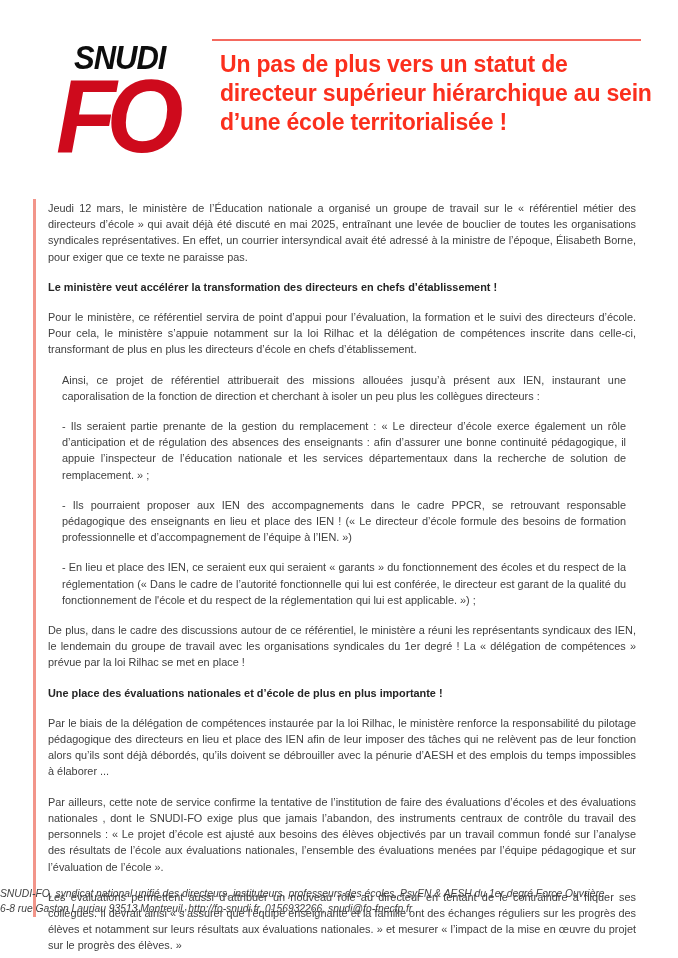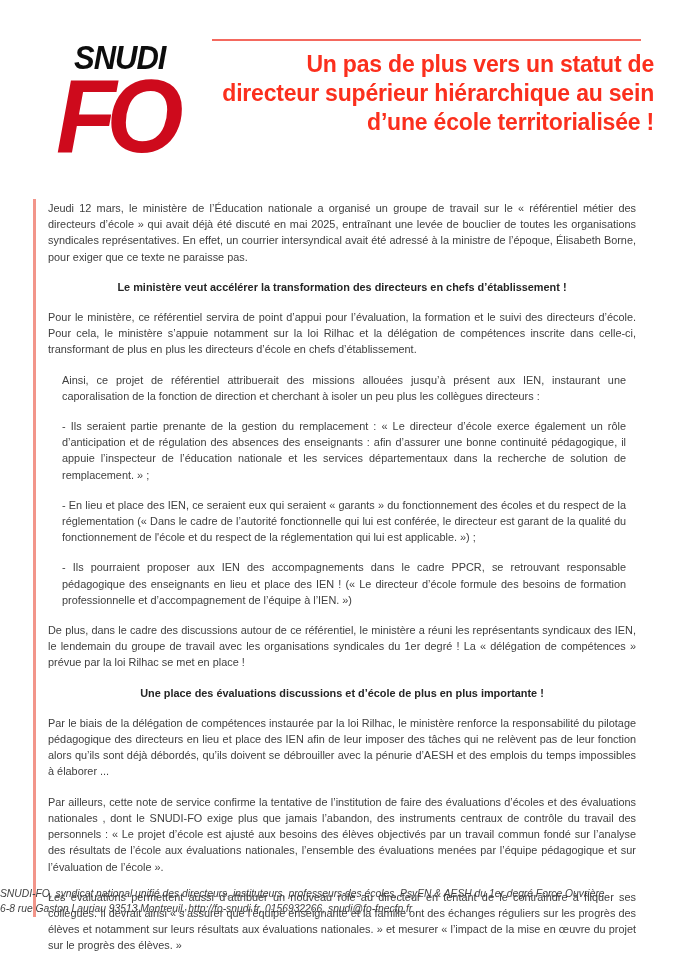--- a/index.html
+++ b/index.html
@@ -8,31 +8,31 @@
 
   .top-line{position:absolute;left:212px;top:39px;width:429px;height:2px;background:#f4695e;}
 
   .logo{position:absolute;left:56px;top:40px;width:150px;}
   .logo-snudi{font-style:italic;font-weight:700;font-size:31px;color:#0d0d0d;
               letter-spacing:-1px;margin-left:18px;transform:scaleY(1.05);transform-origin:left top;}
   .logo-fo{font-style:italic;font-weight:700;font-size:99px;color:#ce0a1c;
            letter-spacing:-10px;line-height:0.93;margin-top:-7px;transform:scaleY(1.04);
            transform-origin:left top;}
 
-  .title{position:absolute;left:220px;top:50px;width:434px;margin:0;text-align:right;
+  .title{position:absolute;left:220px;top:50px;width:434px;margin:0;text-align:left;
          color:#fb2f1d;font-weight:700;font-size:23px;line-height:29px;letter-spacing:-0.2px;}
 
   .left-border{position:absolute;left:33px;top:199px;width:3px;height:718px;background:#f2958a;}
 
   .content{position:absolute;left:48px;top:200px;width:592px;color:#404040;
            font-size:10.9px;line-height:16.2px;text-align:justify;}
   .content p{margin:0 4px 14px 0;}
   .content p.tight{margin:14px;}
   .group{margin:0 0 14px 0;}
-  .subhead{text-align:center;font-weight:700;color:#262626;}
+  .subhead{text-align:left;font-weight:700;color:#262626;}
 
   .footer{position:absolute;left:0;top:886px;width:678px;
           font-style:italic;font-size:10.3px;line-height:15px;color:#3f3f3f;}
 </style>
 </head>
 <body>
 
 <div class="page">
 
   <div class="top-line"></div>
@@ -49,27 +49,27 @@
   <div class="content">
     <p>Jeudi 12 mars, le ministère de l’Éducation nationale a organisé un groupe de travail sur le « référentiel métier des directeurs d’école » qui avait déjà été discuté en mai 2025, entraînant une levée de bouclier de toutes les organisations syndicales représentatives. En effet, un courrier intersyndical avait été adressé à la ministre de l’époque, Élisabeth Borne, pour exiger que ce texte ne paraisse pas.</p>
 
     <p class="subhead">Le ministère veut accélérer la transformation des directeurs en chefs d’établissement !</p>
 
     <p>Pour le ministère, ce référentiel servira de point d’appui pour l’évaluation, la formation et le suivi des directeurs d’école. Pour cela, le ministère s’appuie notamment sur la loi Rilhac et la délégation de compétences inscrite dans celle-ci, transformant de plus en plus les directeurs d’école en chefs d’établissement.</p>
 
     <div class="group">
       <p class="tight">Ainsi, ce projet de référentiel attribuerait des missions allouées jusqu’à présent aux IEN, instaurant une caporalisation de la fonction de direction  et cherchant à isoler un peu plus les collègues directeurs :</p>
       <p class="tight">- Ils seraient partie prenante de la gestion du remplacement : « Le directeur d’école exerce également un rôle d’anticipation et de régulation des absences des enseignants : afin d’assurer une bonne continuité pédagogique, il appuie l’inspecteur de l’éducation nationale et les services départementaux dans la recherche de solution de remplacement. » ;</p>
+      <p class="tight">- Ils pourraient proposer aux IEN des accompagnements dans le cadre PPCR, se retrouvant responsable pédagogique des enseignants en lieu et place des IEN ! (« Le directeur d’école formule des besoins de formation professionnelle et d’accompagnement de l’équipe à l’IEN. »)</p>
       <p class="tight">- En lieu et place des IEN, ce seraient eux qui seraient « garants » du fonctionnement des écoles et du respect de la réglementation (« Dans le cadre de l’autorité fonctionnelle qui lui est conférée, le directeur est garant de la qualité du fonctionnement de l'école et du respect de la réglementation qui lui est applicable. ») ;</p>
-      <p class="tight">- Ils pourraient proposer aux IEN des accompagnements dans le cadre PPCR, se retrouvant responsable pédagogique des enseignants en lieu et place des IEN ! (« Le directeur d’école formule des besoins de formation professionnelle et d’accompagnement de l’équipe à l’IEN. »)</p>
     </div>
 
     <p>De plus, dans le cadre des discussions autour de ce référentiel, le ministère a réuni les représentants syndicaux des IEN, le lendemain du groupe de travail avec les organisations syndicales du 1er degré ! La « délégation de compétences » prévue par la loi Rilhac se met en place !</p>
 
-    <p class="subhead">Une place des évaluations discussions et d’école de plus en plus importante !</p>
+    <p class="subhead">Une place des évaluations nationales et d’école de plus en plus importante !</p>
 
     <p>Par le biais de la délégation de compétences instaurée par la loi Rilhac, le ministère renforce la responsabilité du pilotage pédagogique des directeurs en lieu et place des IEN afin de leur imposer des tâches qui ne relèvent pas de leur fonction alors qu’ils sont déjà débordés, qu’ils doivent se débrouiller avec la pénurie d’AESH et des emplois du temps impossibles à élaborer ...</p>
 
     <p>Par ailleurs, cette note de service confirme la tentative de l’institution de faire des évaluations d’écoles et des évaluations nationales , dont le SNUDI-FO exige plus que jamais l’abandon, des instruments centraux de contrôle du travail des personnels : « Le projet d’école est ajusté aux besoins des élèves objectivés par un travail commun fondé sur l’analyse des résultats de l’école aux évaluations nationales, l’ensemble des évaluations menées par l’équipe pédagogique et sur l’évaluation de l’école ».</p>
 
     <p>Les évaluations permettent aussi d’attribuer un nouveau rôle au directeur en tentant de le contraindre à fliquer ses collègues. Il devrait ainsi « s’assurer que l’équipe enseignante et la famille ont des échanges réguliers sur les progrès des élèves et notamment sur leurs résultats aux évaluations nationales. » et mesurer « l’impact de la mise en œuvre du projet sur le progrès des élèves. »</p>
   </div>
 
   <div class="footer">
     <div>SNUDI-FO, syndicat national unifié des directeurs, instituteurs, professeurs des écoles, PsyEN &amp; AESH du 1er degré Force Ouvrière</div>

